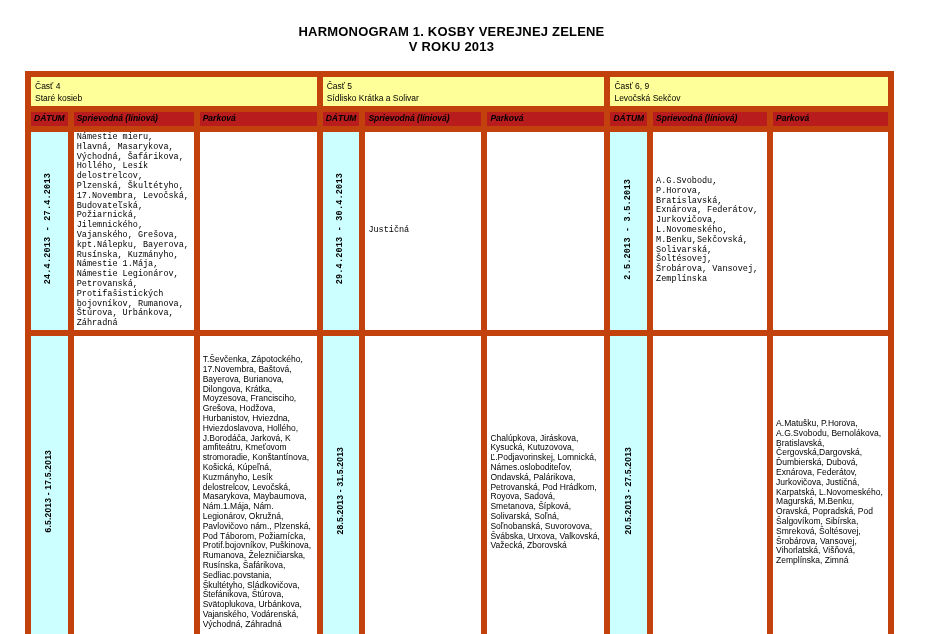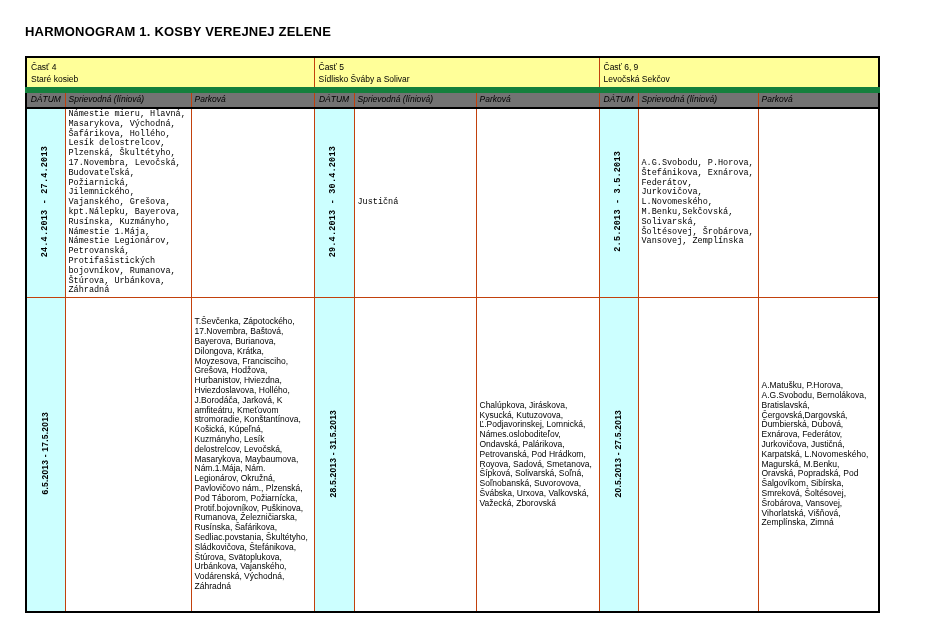--- a/index.html
+++ b/index.html
@@ -7,57 +7,57 @@
     width: 950px; height: 634px;
     font-family: "Liberation Sans", sans-serif;
     color: #000;
     overflow: hidden;
   }
   .page { position: relative; width: 950px; height: 634px; }
 
   .title-block {
     margin: 24px 0 0 25px;
     width: 853px;
-    text-align: left;
+    text-align: center;
     font-weight: bold;
     font-size: 13px;
     line-height: 15px;
     letter-spacing: 0.2px;
   }
 
   table.sched {
     border-collapse: collapse;
     table-layout: fixed;
     margin: 17px 0 0 25px;
     border: 2px solid #000;
   }
   table.sched td {
-    border: 1px solid #c2410c;
+    border: 6px solid #c2410c;
     font-size: 8.5px;
     line-height: 9.8px;
     padding: 1px 3px;
     vertical-align: middle;
     overflow: hidden;
     word-wrap: break-word;
   }
   
   td.sec-start { border-left: 2px solid #000; }
 
   tr.r-sec td {
     background: #FFFF99;
     font-size: 8.5px;
     line-height: 12px;
     padding: 1px 4px;
     vertical-align: middle;
     height: 27px;
   }
   tr.r-cols td {
-    background: #737373;
+    background: #b91c1c;
     font-style: italic;
-    font-weight: normal;
+    font-weight: bold;
     height: 12px;
     border-bottom: 2px solid #000;
     border-top: 6px solid #15803d;
   }
   td.date-head { text-align: center; }
 
   tr.r1 td { height: 168px; font-family: Liberation Mono, monospace; }
   tr.r2 td { height: 311px; margin-left: 28px; }
 
   td.date-cell {
@@ -81,20 +81,21 @@
     font-size: 10px;
   }
 </style>
 </head>
 <body>
 
 <div class="page">
 
   <div class="title-block">
     <div>HARMONOGRAM 1. KOSBY VEREJNEJ ZELENE</div>
+    <div>V ROKU 2013</div>
   </div>
 
   <table class="sched">
     <colgroup>
       <col style="width:39px">
         <col style="width:126px">
         <col style="width:123px">
       <col style="width:40px">
         <col style="width:122px">
         <col style="width:123px">
@@ -104,21 +105,21 @@
     </colgroup>
 
     <tbody>
         <tr class="r-sec">
       <td colspan="3">
         <div>Časť 4</div>
         <div>Staré kosieb</div>
       </td>
       <td colspan="3" class="sec-start">
         <div>Časť 5</div>
-        <div>Sídlisko Šváby a Solivar</div>
+        <div>Sídlisko Krátka a Solivar</div>
       </td>
       <td colspan="3" class="sec-start">
         <div>Časť 6, 9</div>
         <div>Levočská Sekčov</div>
       </td>
     </tr>
 
     <tr class="r-cols">
       <td class="date-head">DÁTUM</td>
       <td>Sprievodná (líniová)</td>
@@ -140,21 +141,21 @@
 
       <td class="date-cell sec-start">
         <span class="vtext">29.4.2013 - 30.4.2013</span>
       </td>
       <td class="list-cell">Justičná</td>
       <td class="list-cell"></td>
 
       <td class="date-cell sec-start">
         <span class="vtext">2.5.2013 - 3.5.2013</span>
       </td>
-      <td class="list-cell">A.G.Svobodu, P.Horova, Štefánikova, Exnárova, Federátov, Jurkovičova, L.Novomeského, M.Benku,Sekčovská, Solivarská, Šoltésovej, Šrobárova, Vansovej, Zemplínska</td>
+      <td class="list-cell">A.G.Svobodu, P.Horova, Bratislavská, Exnárova, Federátov, Jurkovičova, L.Novomeského, M.Benku,Sekčovská, Solivarská, Šoltésovej, Šrobárova, Vansovej, Zemplínska</td>
       <td class="list-cell"></td>
     </tr>
 
     <tr class="r2">
       <td class="date-cell">
         <span class="vtext">6.5.2013 - 17.5.2013</span>
       </td>
       <td class="list-cell"></td>
       <td class="list-cell">T.Ševčenka, Zápotockého, 17.Novembra, Baštová, Bayerova, Burianova, Dilongova, Krátka, Moyzesova, Francisciho, Grešova, Hodžova, Hurbanistov, Hviezdna, Hviezdoslavova, Hollého, J.Borodáča, Jarková, K amfiteátru, Kmeťovom stromoradie, Konštantínova, Košická, Kúpeľná, Kuzmányho, Lesík delostrelcov, Levočská, Masarykova, Maybaumova, Nám.1.Mája, Nám. Legionárov, Okružná, Pavlovičovo nám., Plzenská, Pod Táborom, Požiarnícka, Protif.bojovníkov, Puškinova, Rumanova, Železničiarska, Rusínska, Šafárikova, Sedliac.povstania, Škultétyho, Sládkovičova, Štefánikova, Štúrova, Svätoplukova, Urbánkova, Vajanského, Vodárenská, Východná, Záhradná</td>
 

